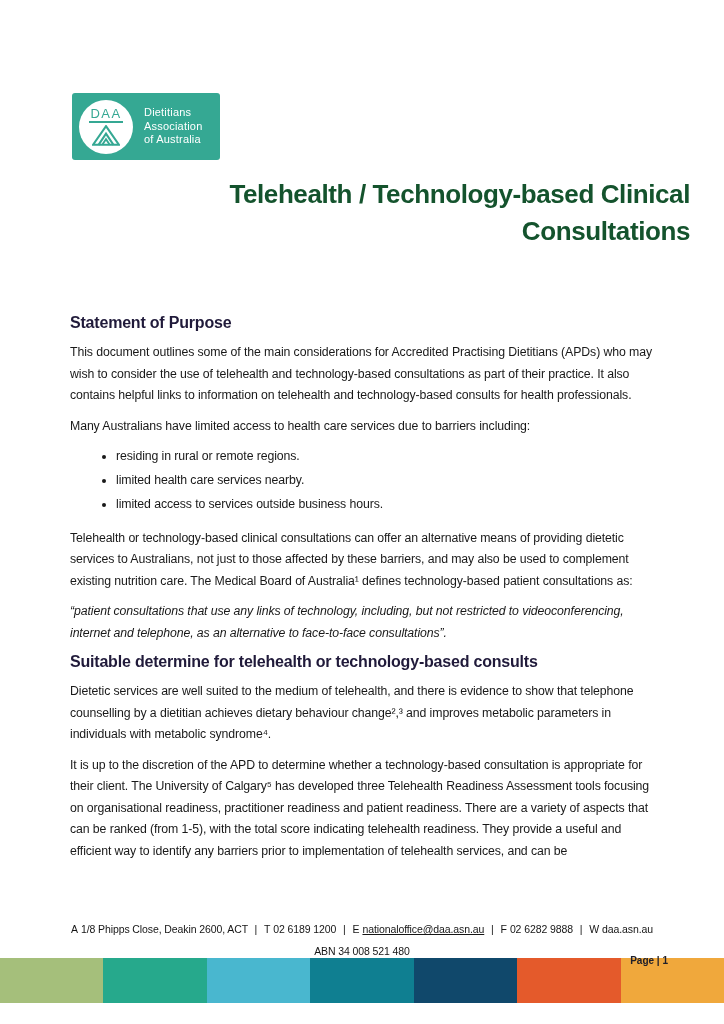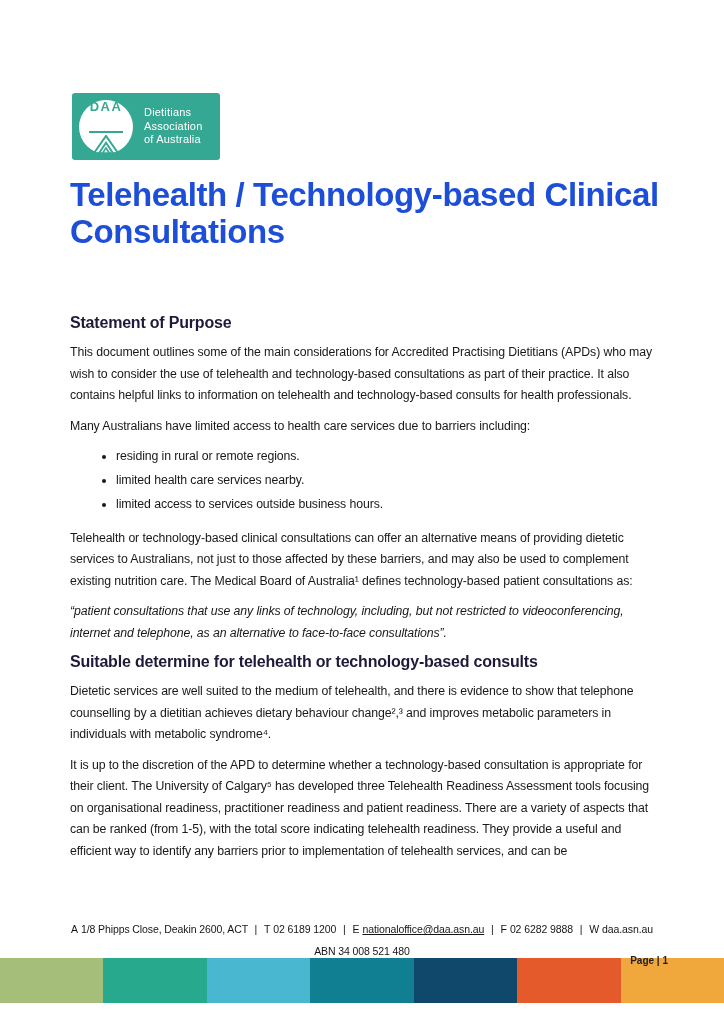--- a/index.html
+++ b/index.html
@@ -13,34 +13,35 @@
   .logo {
     position:absolute; left:72px; top:93px; width:148px; height:67px;
     background:#35a893; border-radius:3px; display:flex; align-items:center;
   }
   .logo-circle {
     width:54px; height:54px; background:#ffffff; border-radius:50%;
     margin-left:7px; display:flex; flex-direction:column; align-items:center;
     justify-content:center; flex:0 0 auto;
   }
   .logo-acronym {
-    font-size:13px; font-weight:700; color:#35a893; letter-spacing:1.5px;
-    border-bottom:2px solid #35a893; padding:0 1px 18px 1px; line-height:13px;
+    font-size:13px; font-weight:400; color:#35a893; letter-spacing:1.5px;
+    border-bottom:2px solid #35a893; padding:0 1px 1px 1px; line-height:13px;
   }
   .logo-triangle { margin-top:2px; display:block; }
   .logo-text {
     color:#ffffff; font-size:11px; line-height:13.5px; margin-left:11px;
     font-weight:400; letter-spacing:0.2px;
   }
 
   
   .title {
     position:absolute; left:70px; top:176px; width:620px; margin:0;
-    font-size:33px; line-height:37px; font-weight:700; color:#1d4ed8;
+    font-size:26px; line-height:37px; font-weight:700; color:#14532d;
     letter-spacing:-0.4px;
+    text-align:right;
   }
 
   
   .content {
     position:absolute; left:70px; top:313px; width:588px;
     font-size:12.3px; line-height:21.5px; letter-spacing:-0.1px; color:#191919;
   }
   .content h2 {
     margin:0 0 9px 0; font-size:16px; line-height:20px; font-weight:700;
     color:#201a3a; letter-spacing:-0.2px; white-space:nowrap;

